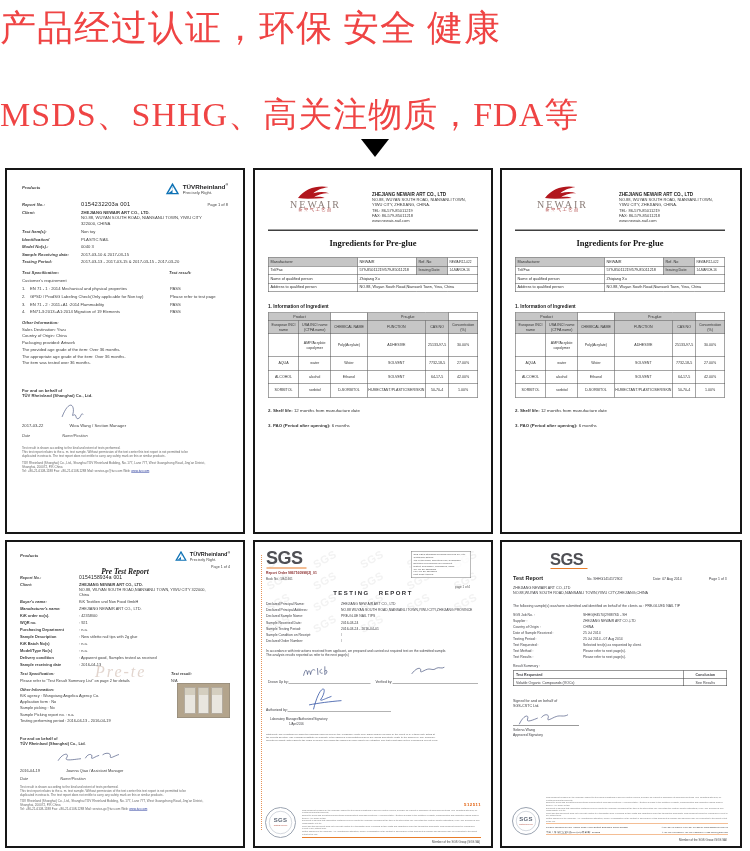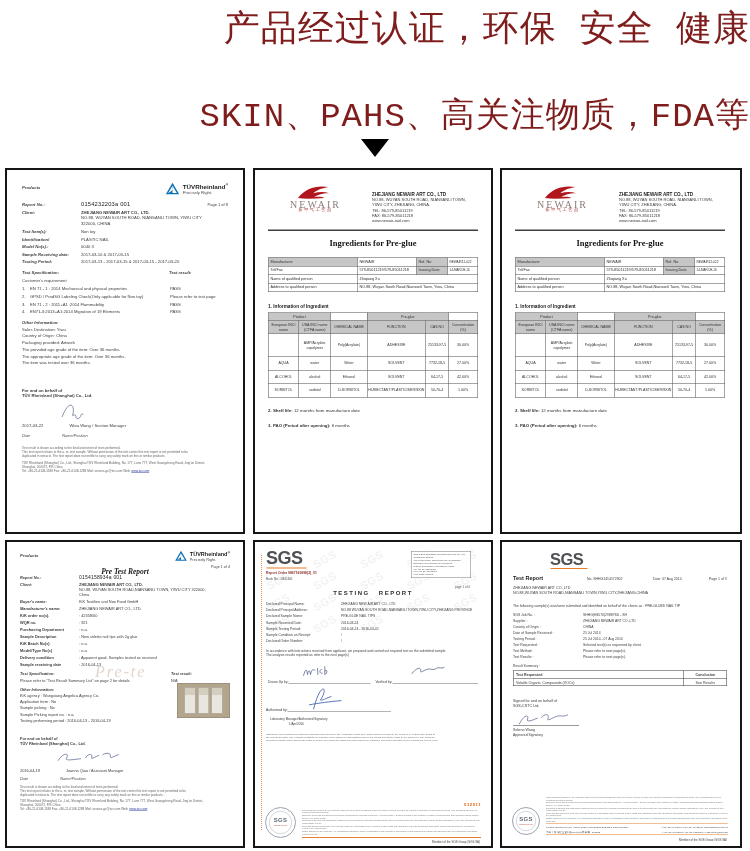--- a/index.html
+++ b/index.html
@@ -1,20 +1,20 @@
 <!DOCTYPE html>
 <html><head>
 <meta charset="utf-8">
 <style>
 *{margin:0;padding:0;box-sizing:border-box}
 body{width:750px;font-family:"Liberation Sans",sans-serif;background:#fff}
 .stage{position:relative;width:750px;height:851px;background:#fff;overflow:hidden}
 
-.hline{position:absolute;left:0;width:100%;text-align:right;color:#7f1d1d;
-  font-family:Liberation Mono, monospace;white-space:nowrap;letter-spacing:1px}
+.hline{position:absolute;left:0;width:100%;text-align:left;color:#ef4444;
+  font-family:Liberation Serif, serif;white-space:nowrap;letter-spacing:1px}
 .hl1{top:4px;font-size:36px}
 .hl2{top:48px;font-size:36px}
 .hl3{top:92px;font-size:34px}
 .tri{position:absolute;top:139px;left:50%;transform:translateX(-50%);width:0;height:0;
   border-left:14px solid transparent;border-right:14px solid transparent;border-top:18px solid #000}
 
 .cert{position:absolute;background:#fff;border:2px solid #161616;overflow:hidden}
 .c-tl{left:5px;top:168px;width:240px;height:366px}
 .c-tm{left:253px;top:168px;width:240px;height:366px}
 .c-tr{left:500px;top:168px;width:242px;height:366px}
@@ -157,21 +157,21 @@
 .s6-frow{display:flex;justify-content:space-between}
 .sig path{fill:none;stroke:#46527c;stroke-width:1.6;stroke-linecap:round}
 .sig.blue path{stroke:#3b5aa8;stroke-width:2}
 </style>
 </head>
 <body>
 
 <div class="stage">
 
   <div class="hline hl1">产品经过认证，环保 安全 健康</div>
-  <div class="hline hl3">SKIN、PAHS、高关注物质，FDA等</div>
+  <div class="hline hl3">MSDS、SHHG、高关注物质，FDA等</div>
   <div class="tri"></div>
 
   <div class="cert c-tl">
     <div class="z2 zt tuv-doc">
       <div class="doc-top">
         <span class="products">Products</span>
         <div class="tuvlogo">
           <svg viewBox="0 0 40 35" width="30" height="26">
             <path d="M20 2 L38 33 L2 33 Z" fill="#0e72b5"></path>
             <path d="M20 10 L31.5 29.5 L8.5 29.5 Z" fill="#ffffff"></path>

